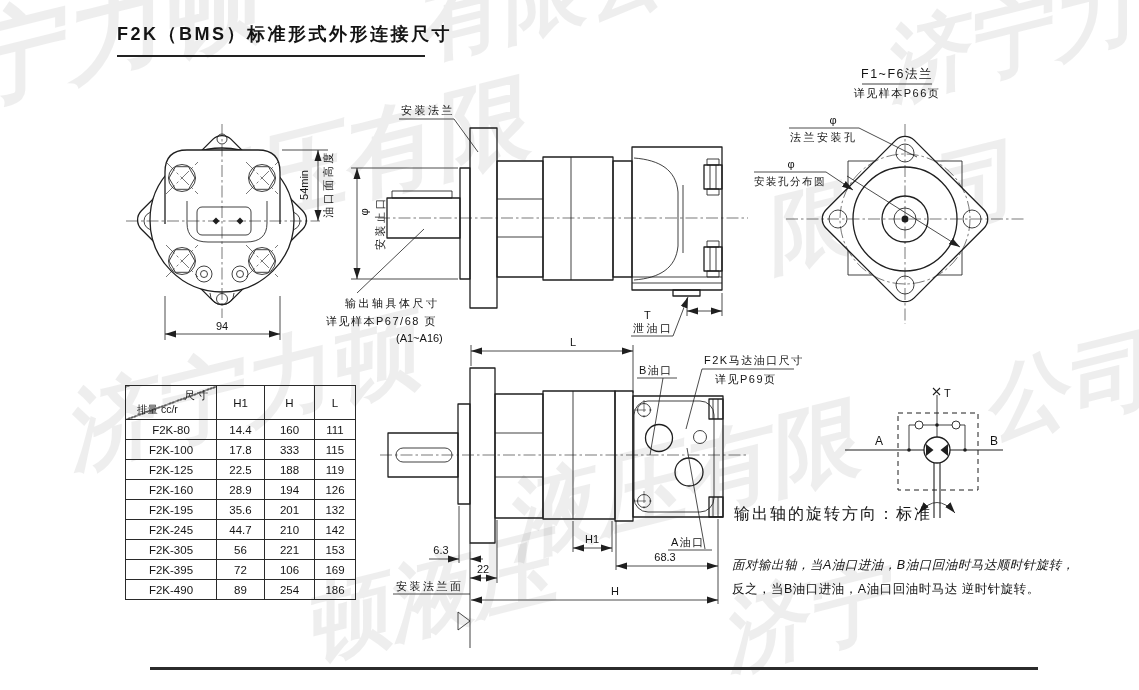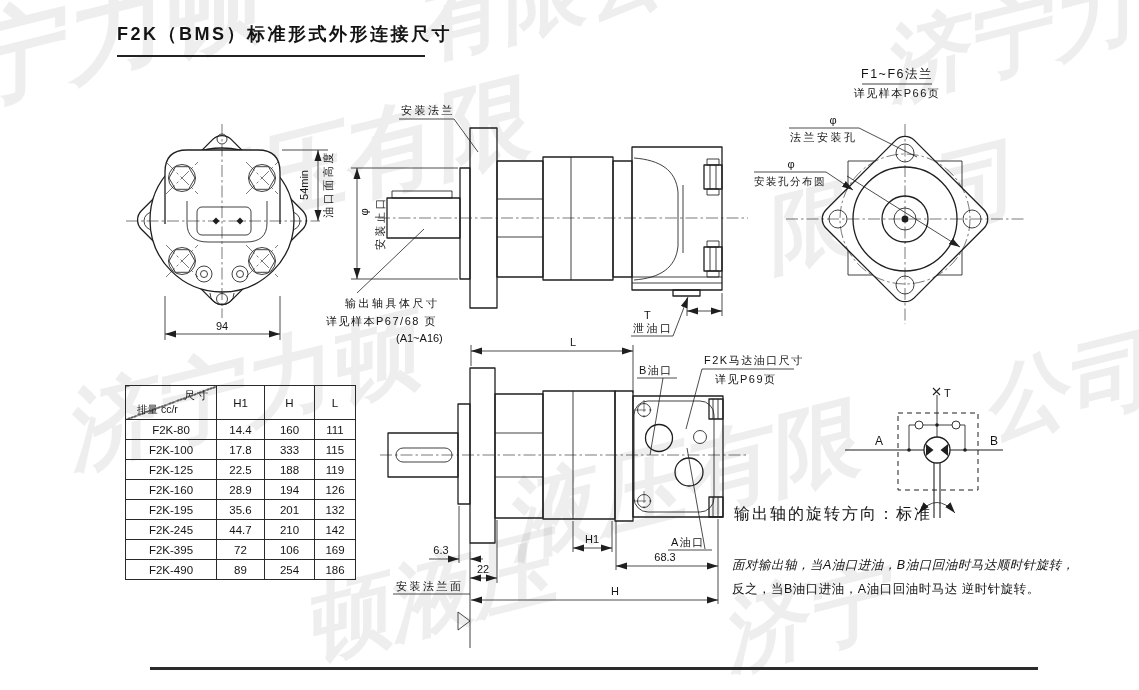--- a/index.html
+++ b/index.html
@@ -342,20 +342,26 @@
             <td>201</td>
             <td>132</td>
           </tr>
         <tr>
             <td>F2K-245</td>
             <td>44.7</td>
             <td>210</td>
             <td>142</td>
           </tr>
         <tr>
+            <td>F2K-305</td>
+            <td>56</td>
+            <td>221</td>
+            <td>153</td>
+          </tr>
+        <tr>
             <td>F2K-395</td>
             <td>72</td>
             <td>106</td>
             <td>169</td>
           </tr>
         <tr>
             <td>F2K-490</td>
             <td>89</td>
             <td>254</td>
             <td>186</td>

